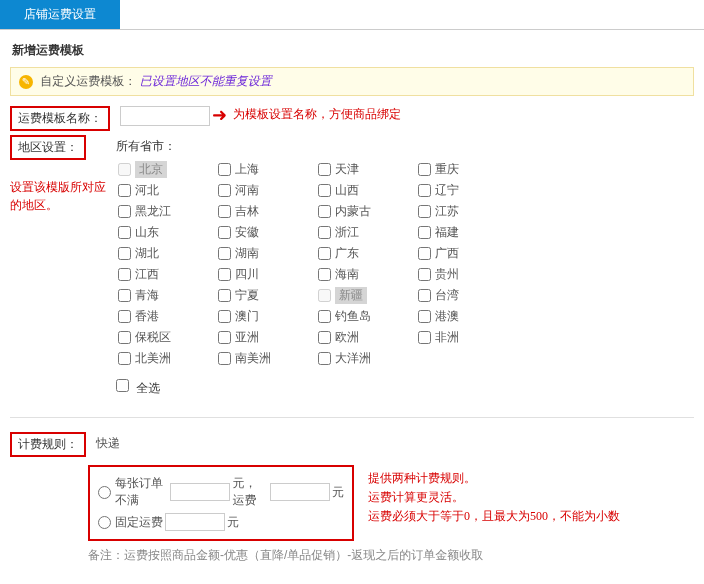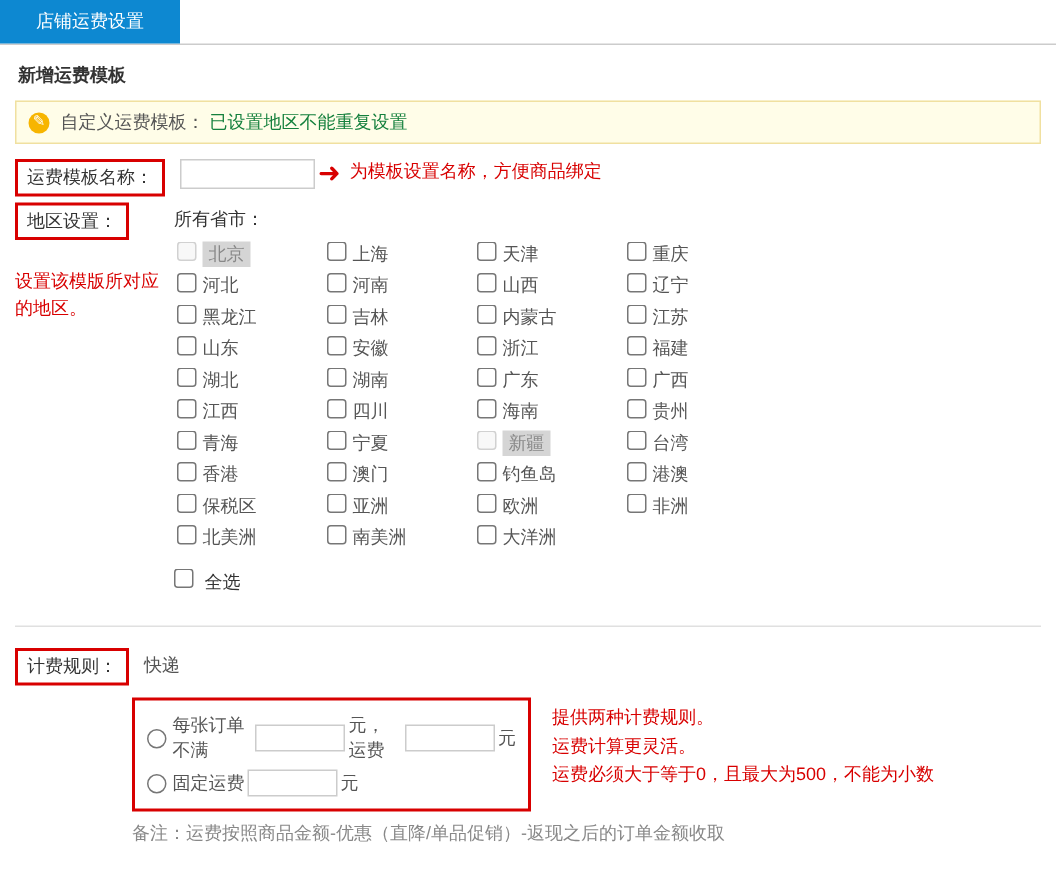--- a/index.html
+++ b/index.html
@@ -4,50 +4,50 @@
   <style>
     * { box-sizing: border-box; margin: 0; padding: 0; }
     body { font-family: "Microsoft YaHei", Arial, sans-serif; font-size: 12px; color: #333; background: #fff; width: 704px; }
     .tab-bar { border-bottom: 1px solid #ccc; }
     .tab { display: inline-block; background: #0d88d1; color: #fff; padding: 6px 24px; font-size: 12px; }
     .content { padding: 8px 10px; }
     .sub-title { font-weight: bold; padding: 4px 0 8px 2px; }
     .alert-box { border: 1px solid #f0e0a0; background: #fffde8; padding: 5px 8px; margin-bottom: 10px; }
     .alert-icon { display: inline-block; width: 14px; height: 14px; border-radius: 50%; background: #f7b500; color: #fff; text-align: center; line-height: 14px; font-size: 10px; margin-right: 4px; vertical-align: middle; }
     .alert-text1 { color: #555; }
-    .alert-text2 { color: #15803d; }
+    .alert-text2 { color: #6d28d9; font-style: italic; }
     .row-name { display: flex; align-items: flex-start; margin-bottom: 4px; }
     .label-box-red { border: 2px solid #d80000; padding: 2px 6px; margin-right: 6px; }
     .arrow-red { color: #d80000; font-size: 18px; margin: 0 6px 0 2px; line-height: 1; }
     .annot-red { color: #d80000; }
     .name-input { border: 1px solid #ccc; height: 20px; width: 90px; margin-left: 4px; }
     .region-section { display: flex; margin-top: 4px; }
     .region-left { width: 100px; }
     .annot-left { color: #d80000; margin-top: 18px; line-height: 1.5; }
     .region-right { flex: 1; }
     .region-head { display: flex; align-items: center; }
     .provinces-label { margin-left: 6px; padding-top: 3px; }
     .prov-grid { margin-left: 6px; margin-top: 4px; width: 460px; }
     .prov-row { display: flex; flex-wrap: wrap; }
-    .prov-row > div { width: 100px; display: flex; align-items: flex-start; padding: 2px 2px; }
+    .prov-row > div { width: 100px; display: flex; align-items: center; padding: 2px 2px; }
     .prov-row > div input { margin-right: 4px; }
     .hl { background: #d5d5d5; color: #888; padding: 0 4px; }
     .prov-text { color: #555; }
     .select-all { margin: 10px 0 0 6px; }
     .select-all input { margin-right: 4px; }
     .divider { border-top: 1px solid #e0e0e0; margin: 20px 0 14px 0; }
     .billing-section { display: flex; }
     .billing-left-box { border: 2px solid #d80000; padding: 2px 6px; height: fit-content; }
     .billing-method { margin-left: 10px; padding-top: 3px; color: #555; }
     .billing-rules { margin-top: 8px; margin-left: 78px; display: flex; align-items: flex-start; }
     .rules-box { border: 2px solid #d80000; padding: 6px 8px; width: 266px; }
     .rules-line { display: flex; align-items: center; padding: 2px 0; color: #555; }
     .rules-line input[type="radio"] { margin-right: 4px; }
     .rules-line input[type="text"] { border: 1px solid #ccc; height: 18px; width: 60px; margin: 0 2px; }
-    .billing-annot { color: #d80000; margin-left: 14px; line-height: 1.6; padding-top: 4px; }
+    .billing-annot { color: #d80000; margin-left: 14px; line-height: 1.6; padding-top: 4px; font-family: Liberation Serif, serif; }
     .note-line { margin: 6px 0 0 78px; color: #888; }
   </style>
 </head>
 <body>
 
 <div class="tab-bar">
   <div class="tab">店铺运费设置</div>
 </div>
 
 <div class="content">

